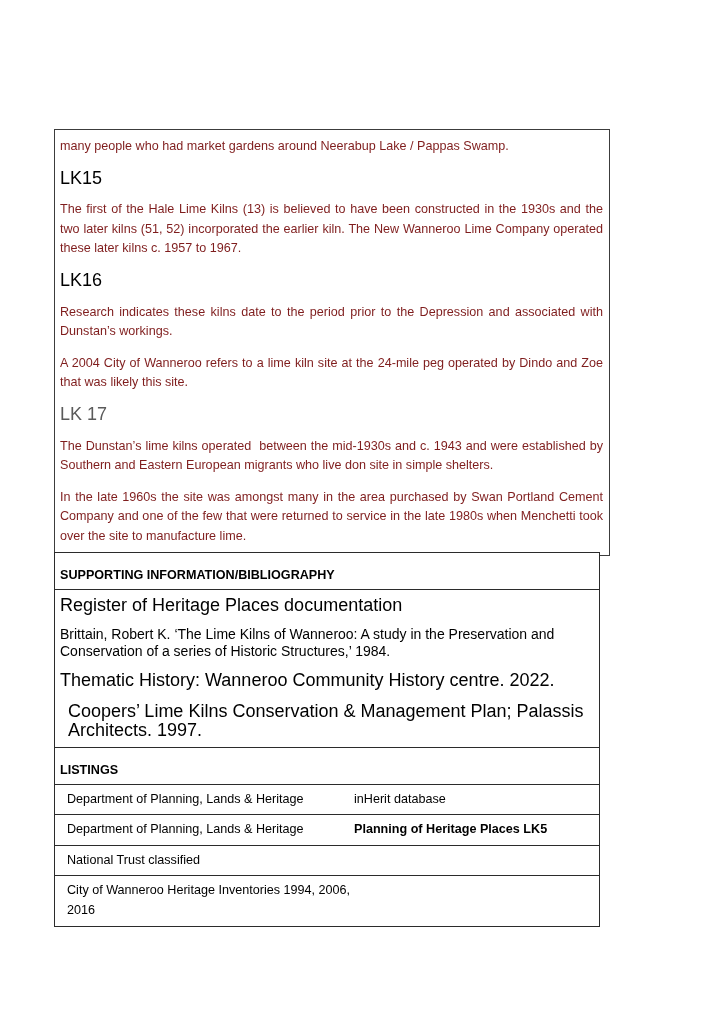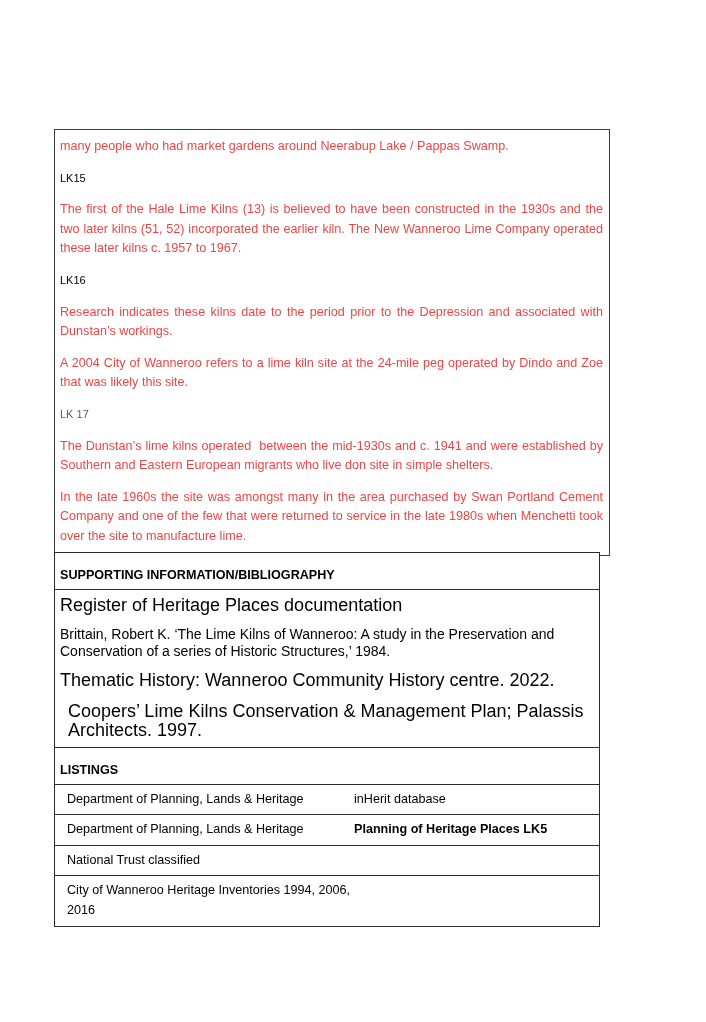--- a/index.html
+++ b/index.html
@@ -34,27 +34,27 @@
     padding: 7px 6px 8px 5px;
     background: #ffffff;
   }
 
   .para {
     font-size: 12.6px;
     line-height: 19.6px;
     margin: 0 0 12px 0;
     text-align: justify;
     text-justify: inter-word;
-    color: #ef4444;
+    color: #7f1d1d;
     white-space: pre-wrap;
   }
   .para:last-child { margin-bottom: 0; }
 
   .heading-id {
-    font-size: 11px;
+    font-size: 18px;
     line-height: 19.6px;
     margin: 0 0 12px 0;
     text-align: left;
     color: #000000;
   }
   .heading-id.muted { color: #5a5a5a; }
 
   
   .biblio-table {
     position: absolute;
@@ -121,21 +121,21 @@
     <p class="para">The first of the Hale Lime Kilns (13) is believed to have been constructed in the 1930s and the two later kilns (51, 52) incorporated the earlier kiln. The New Wanneroo Lime Company operated these later kilns c. 1957 to 1967.</p>
 
     <p class="heading-id">LK16</p>
 
     <p class="para">Research indicates these kilns date to the period prior to the Depression and associated with Dunstan’s workings.</p>
 
     <p class="para">A 2004 City of Wanneroo refers to a lime kiln site at the 24-mile peg operated by Dindo and Zoe that was likely this site.</p>
 
     <p class="heading-id muted">LK 17</p>
 
-    <p class="para">The Dunstan’s lime kilns operated  between the mid-1930s and c. 1941 and were established by Southern and Eastern European migrants who live don site in simple shelters.</p>
+    <p class="para">The Dunstan’s lime kilns operated  between the mid-1930s and c. 1943 and were established by Southern and Eastern European migrants who live don site in simple shelters.</p>
 
     <p class="para">In the late 1960s the site was amongst many in the area purchased by Swan Portland Cement Company and one of the few that were returned to service in the late 1980s when Menchetti took over the site to manufacture lime.</p>
 
   </div>
 
   <table class="biblio-table">
     <tbody>
 
       <tr>
         <td class="section-head">SUPPORTING INFORMATION/BIBLIOGRAPHY</td>

